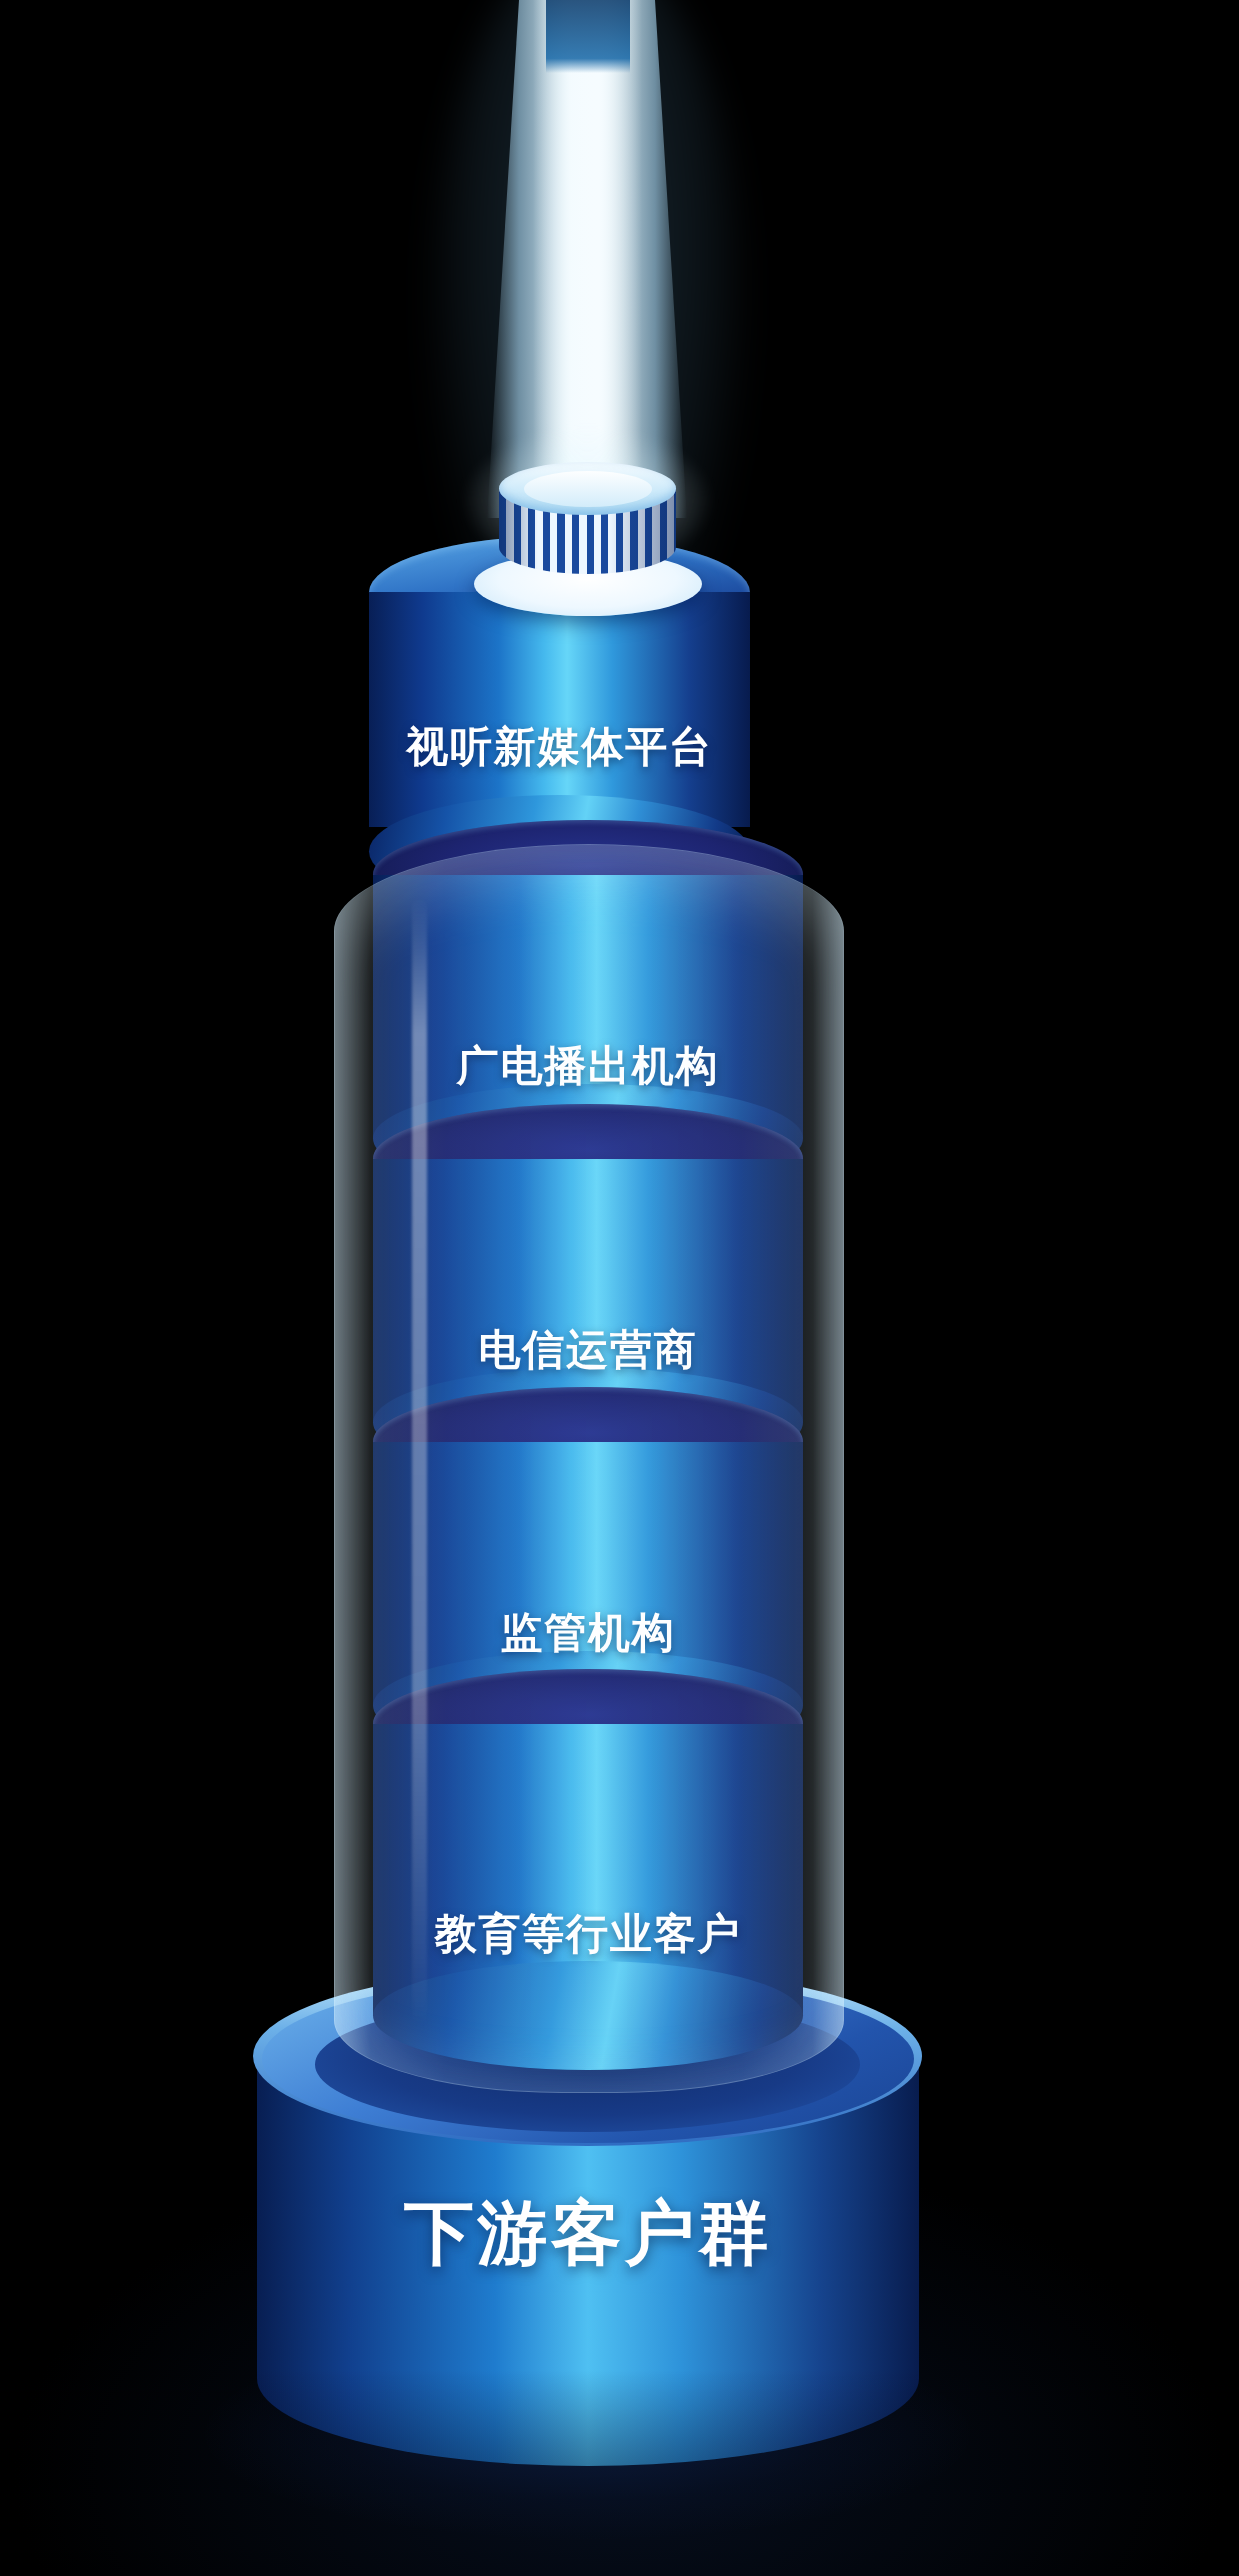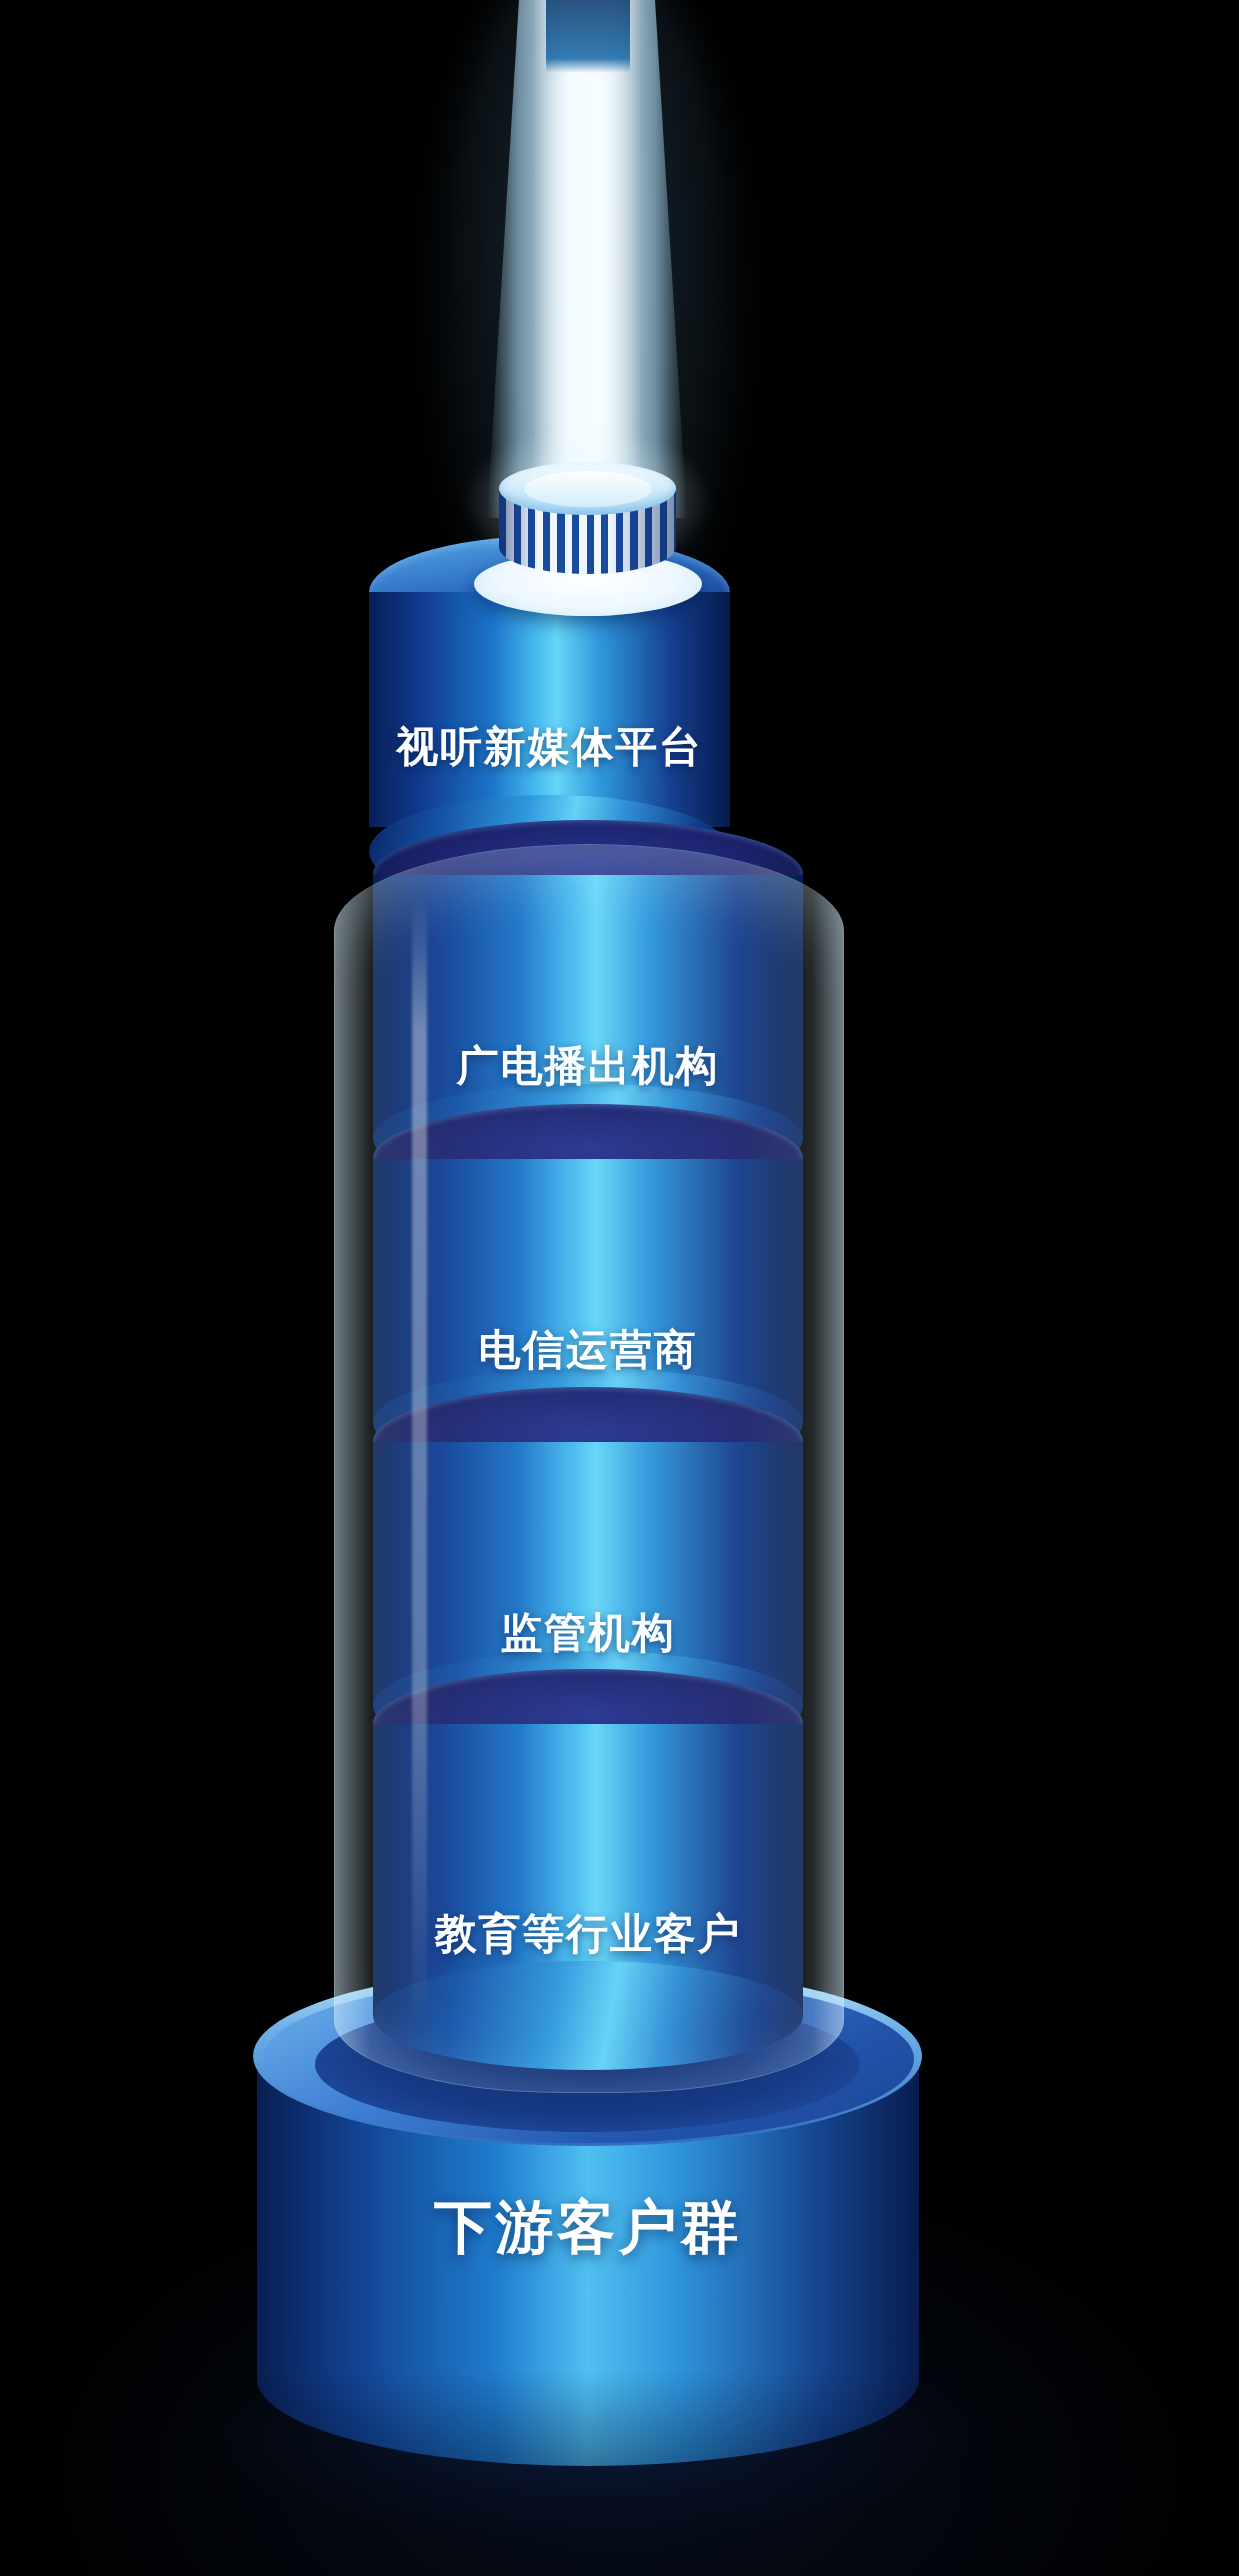--- a/index.html
+++ b/index.html
@@ -42,21 +42,21 @@
     background:radial-gradient(ellipse at 50% 42%, #273490 0%, #1d2470 48%, #141b52 78%, #0f153f 100%);
     box-shadow:inset 0 2.7px 5.5px rgba(130,190,250,.25);}
   .cyl .body{position:absolute;left:0;top:55px;width:100%;height:264px;
     background:linear-gradient(90deg,#081f56 0%, #0f3a8e 14%, #1c74c8 34%, #45b9ee 46%, #66d6f8 52%, #2f98dc 64%, #153f8e 84%, #071b4e 100%);}
   .cyl .bot{position:absolute;left:0;top:264px;width:100%;height:109px;border-radius:50%;
     background:linear-gradient(100deg,#0a2464 0%, #1553a8 20%, #2e97dc 42%, #63d2f6 55%, #2f8fd6 68%, #123a88 88%, #081d50 100%);}
   .cyl .label{position:absolute;left:0;top:225px;width:100%;text-align:center;color:#fff;
     font-size:42px;font-weight:700;letter-spacing:1.8px;z-index:3;line-height:1;
     text-shadow:0 2.7px 9px rgba(0,20,60,.55);}
 
-  .c1{left:369px;width:361px;top:536px;height:375px;z-index:5;}
+  .c1{left:369px;width:361px;top:536px;height:375px;z-index:5;padding-left:20px;}
   .c1 .top{height:113px;background:linear-gradient(172deg,#5aa8e6 0%, #2f73c6 38%, #1c4a9e 68%, #15408e 100%);
     box-shadow:inset 0 3.6px 7.3px rgba(160,215,255,.3);}
   .c1 .body{top:56px;height:235px;}
   .c1 .bot{top:259px;height:113px;}
   .c1 .label{top:190px;}
 
   .c2{top:820px;z-index:10;}
   .c3{top:1104px;z-index:11;}
   .c4{top:1387px;z-index:12;}
   .c5{top:1669px;z-index:13;height:415px;}
@@ -81,21 +81,21 @@
     background:linear-gradient(155deg, #70b6ec 0%, #3e7ed4 38%, #2254ac 72%, #1a4494 100%);}
   .base-seat{position:absolute;left:315px;top:1997px;width:545px;height:135px;border-radius:50%;z-index:8;
     background:radial-gradient(ellipse at 50% 45%, #102c6c 0%, #173a86 55%, #2458b0 100%);}
   .base-body{position:absolute;left:257px;top:2058px;width:662px;height:321px;z-index:5;
     background:linear-gradient(90deg,#081e52 0%, #11408e 14%, #1f7cce 36%, #4fc0f2 50%, #2e93da 64%, #16448e 85%, #081c4e 100%);}
   .base-bot{position:absolute;left:257px;top:2291px;width:662px;height:175px;border-radius:50%;z-index:5;
     background:
       linear-gradient(180deg, rgba(0,0,0,0) 45%, rgba(2,10,35,.4) 100%),
       linear-gradient(90deg,#081e52 0%, #11408e 14%, #1f7cce 36%, #4fc0f2 50%, #2e93da 64%, #16448e 85%, #081c4e 100%);}
   .base-label{position:absolute;left:257px;top:2198px;width:662px;z-index:9;text-align:center;color:#fff;
-    font-size:58px;font-weight:800;letter-spacing:3.6px;line-height:1;
+    font-size:70px;font-weight:800;letter-spacing:3.6px;line-height:1;
     text-shadow:0 3.6px 12.8px rgba(0,20,60,.6);}
   .ground-shadow{position:absolute;left:205px;top:2329px;width:765px;height:210px;border-radius:50%;z-index:1;
     background:radial-gradient(ellipse, rgba(12,28,64,.85) 0%, rgba(8,18,42,.4) 45%, rgba(0,0,0,0) 72%);}
 </style>
 </head>
 <body>
 
 <div class="stage">
 
   <div class="ground-shadow"></div>

